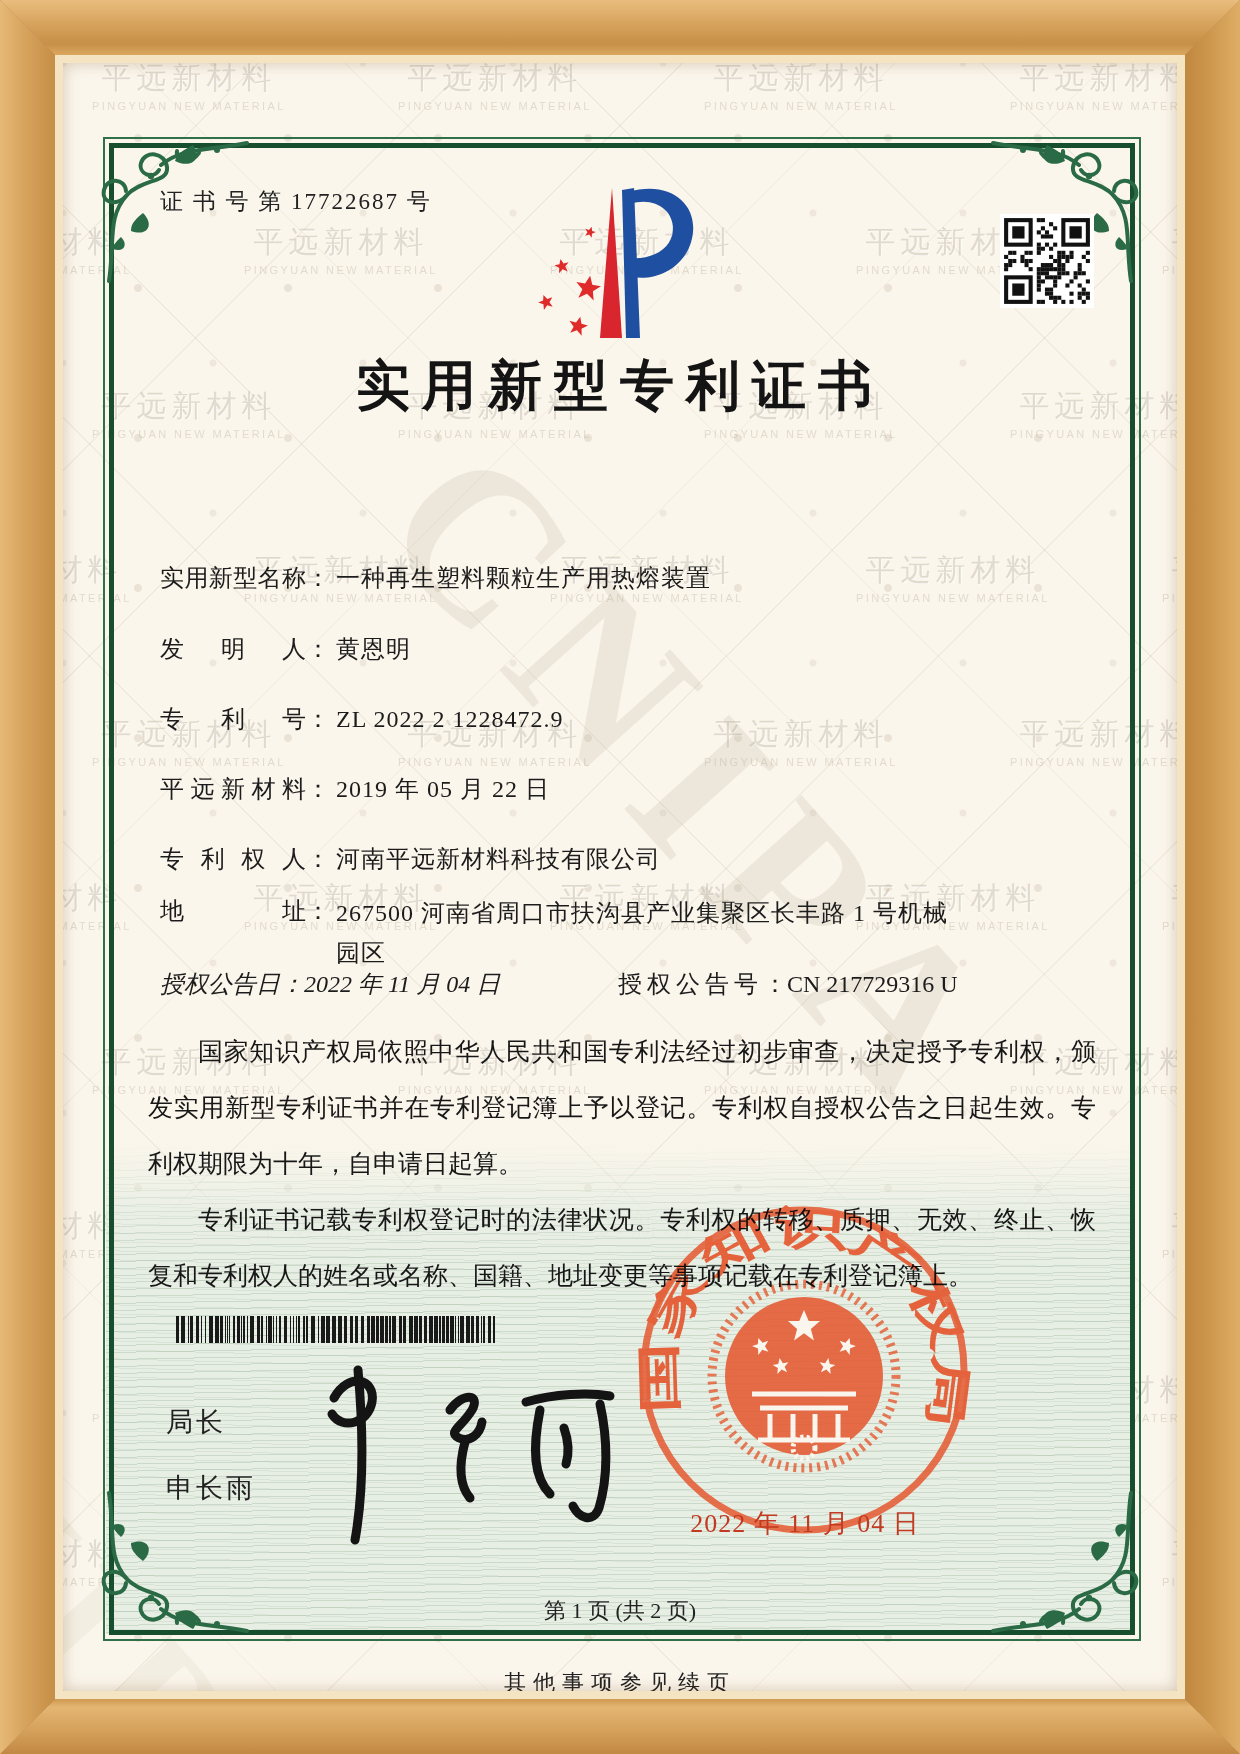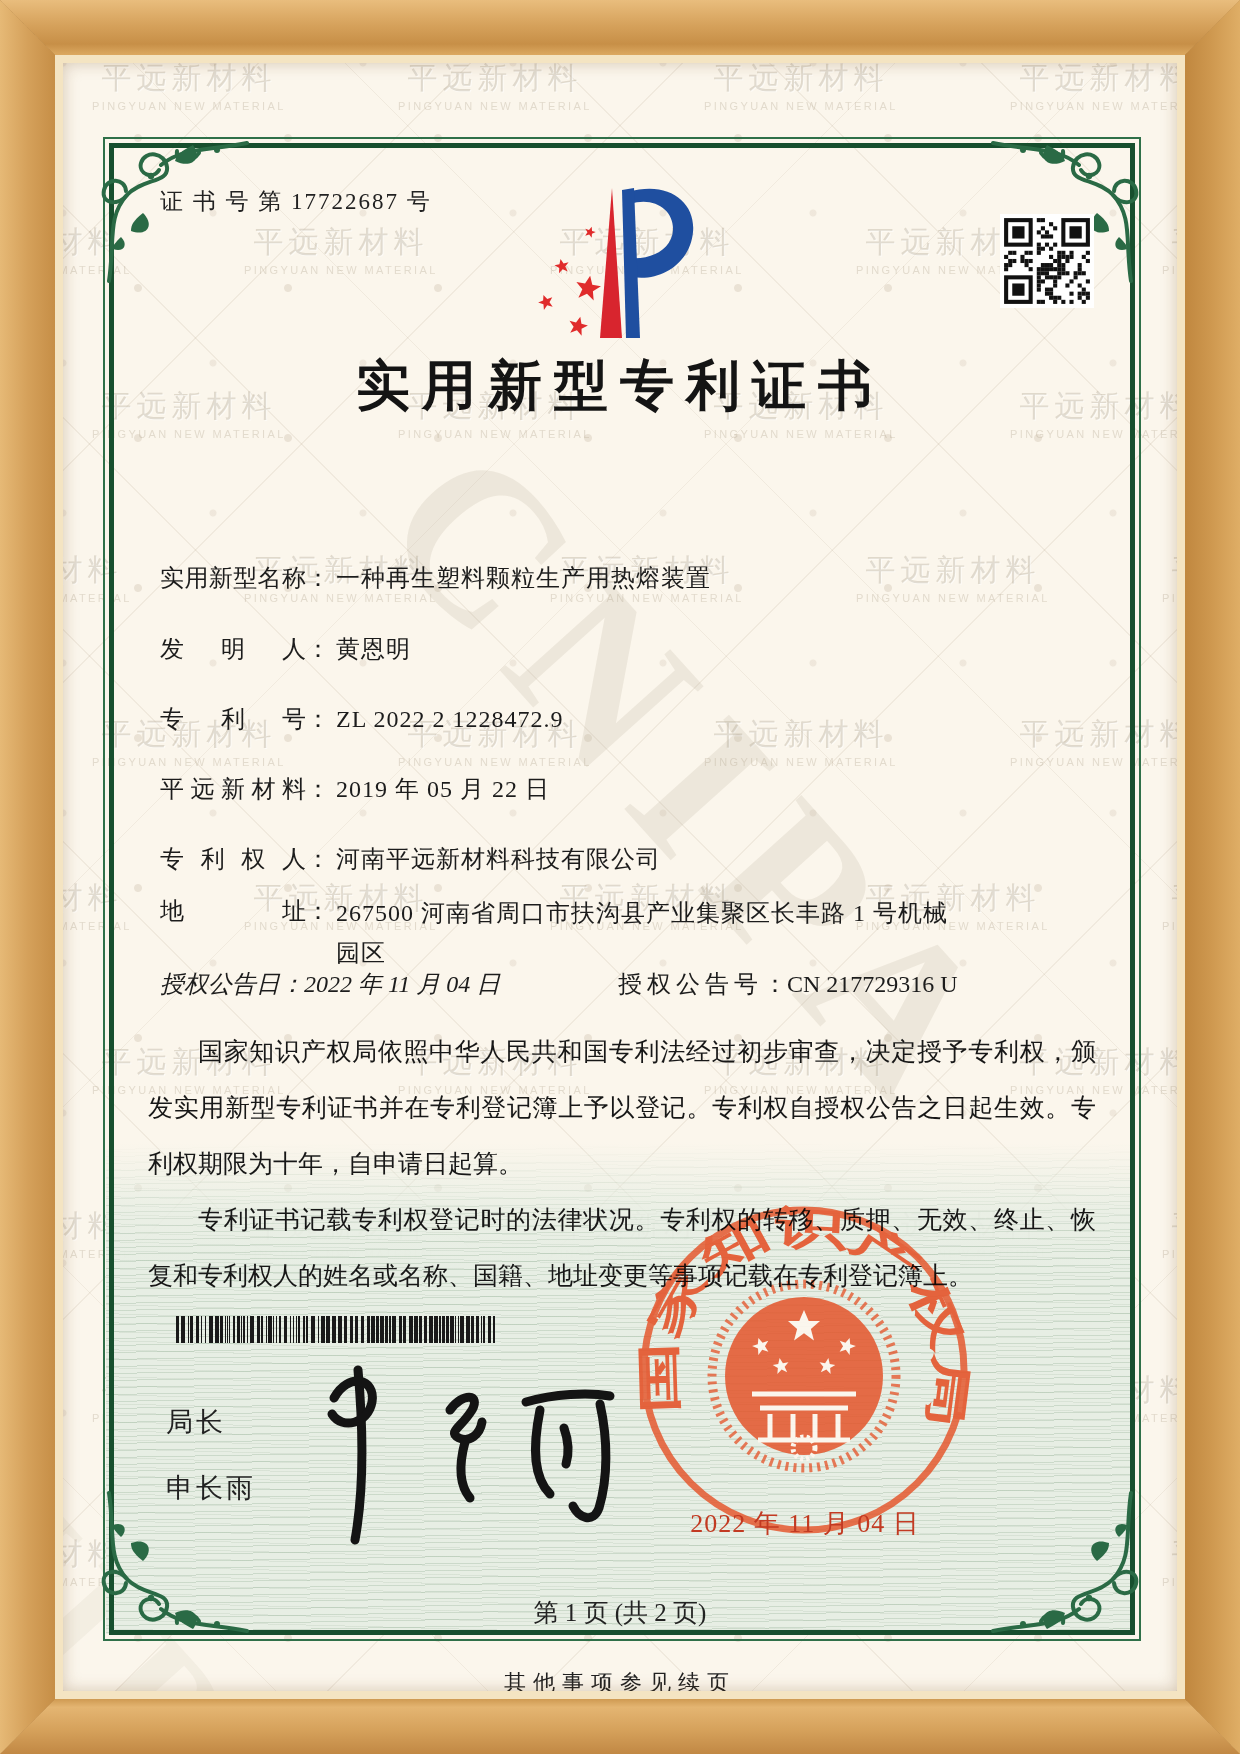--- a/index.html
+++ b/index.html
@@ -84,21 +84,21 @@
     font-family:"Liberation Serif","DejaVu Serif",serif;}
   #barcode{left:176px;top:1316px;width:322px;height:27px;font-size:0;}
   #barcode i{display:inline-block;height:100%;background:#191919;}
   .signer{left:166px;font-size:27px;color:#222;font-family:"Liberation Sans","DejaVu Sans",sans-serif;letter-spacing:3px;}
   .signer-title{top:1404px;}
   .signer-name{top:1470px;}
   .sig-svg{left:300px;top:1356px;}
   .seal-svg{left:630px;top:1196px;mix-blend-mode:multiply;opacity:.92;}
   .seal-date{left:650px;top:1506px;width:310px;text-align:center;font-size:26px;color:#c23a22;
     letter-spacing:1px;z-index:5;}
-  .page-num{left:103px;top:1596px;width:1034px;text-align:center;font-size:25px;color:#222;}
+  .page-num{left:103px;top:1596px;width:1034px;text-align:center;font-size:22px;color:#222;}
   .foot-note{left:103px;top:1668px;width:1034px;text-align:center;font-size:22px;color:#222;letter-spacing:7px;}
   #qr-svg{left:1000px;top:214px;}
 </style>
 </head>
 <body>
 
 <div class="page">
 
   <div class="paper"></div>
   <div id="wm-layer">

